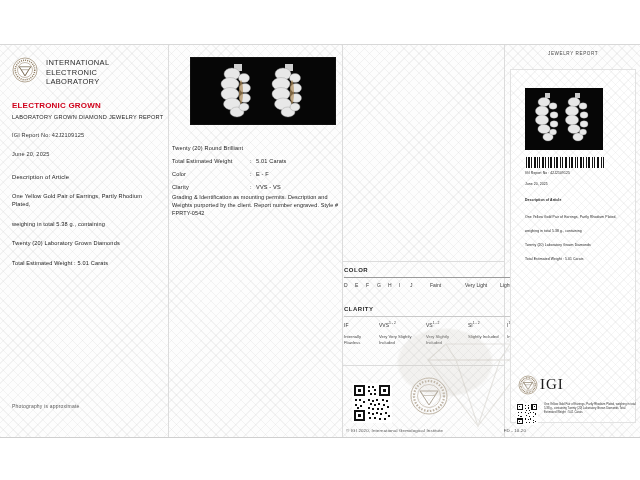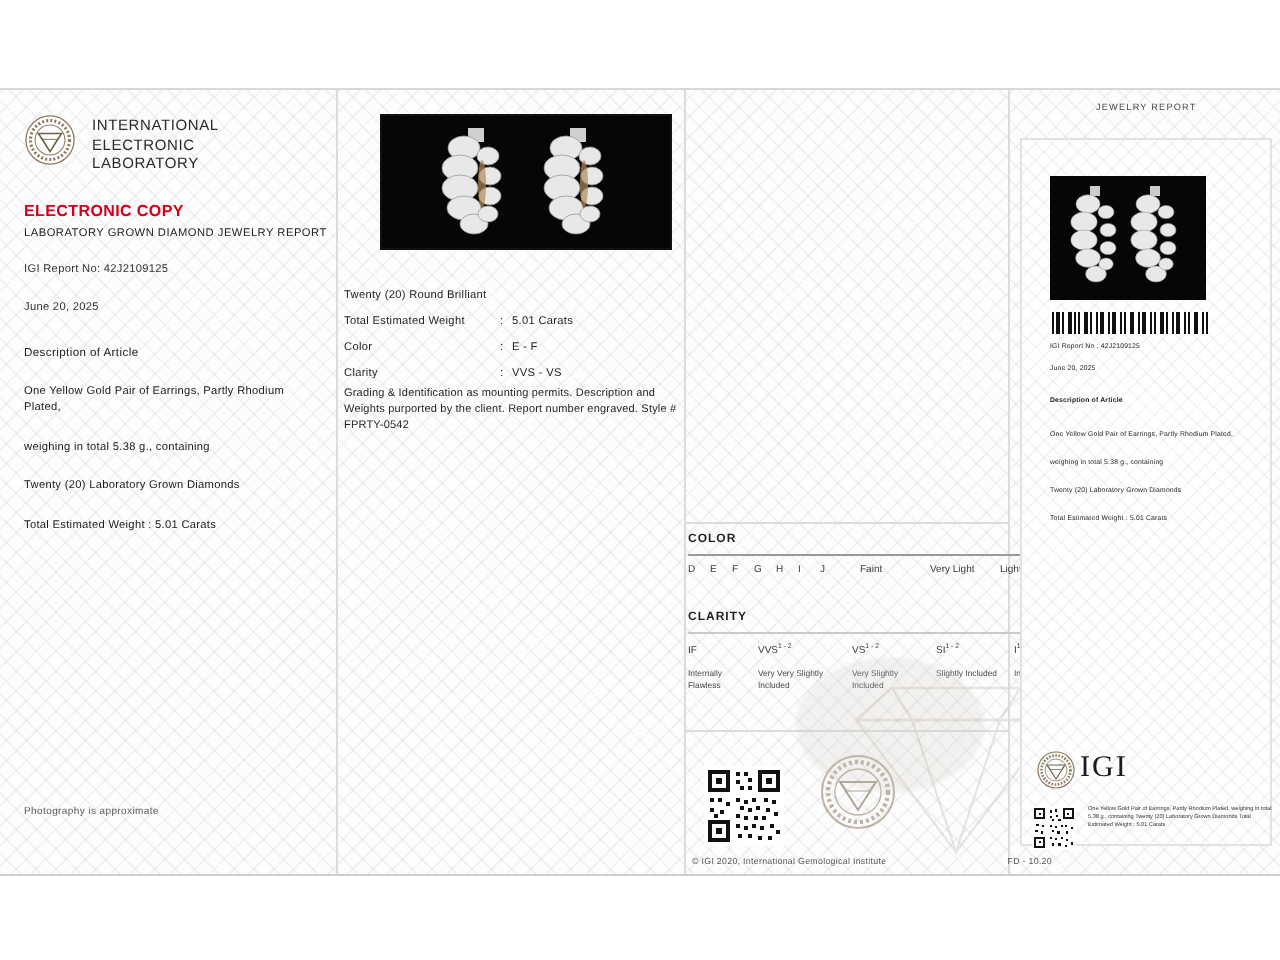--- a/index.html
+++ b/index.html
@@ -154,21 +154,21 @@
           <path d="M14.5 19.5 L20 29 L25.5 19.5" fill="none" stroke="#6f5f46" stroke-width=".7"></path>
         </svg>
       </div>
       <div class="inst">
         <div>INTERNATIONAL</div>
         <div>ELECTRONIC</div>
         <div>LABORATORY</div>
       </div>
     </div>
 
-    <div class="elec">ELECTRONIC COPY</div>
+    <div class="elec">ELECTRONIC GROWN</div>
     <div class="lgdr">LABORATORY GROWN DIAMOND JEWELRY REPORT</div>
     <div class="kv">IGI Report No: 42J2109125</div>
     <div class="kv date">June 20, 2025</div>
     <div class="doa">Description of Article</div>
     <div class="descline" style="margin-top:12px;">One Yellow Gold Pair of Earrings, Partly Rhodium</div>
     <div class="descline" style="margin-top:0px;">Plated,</div>
     <div class="descline">weighing in total 5.38 g., containing</div>
     <div class="descline">Twenty (20) Laboratory Grown Diamonds</div>
     <div class="descline">Total Estimated Weight : 5.01 Carats</div>
   </div>

